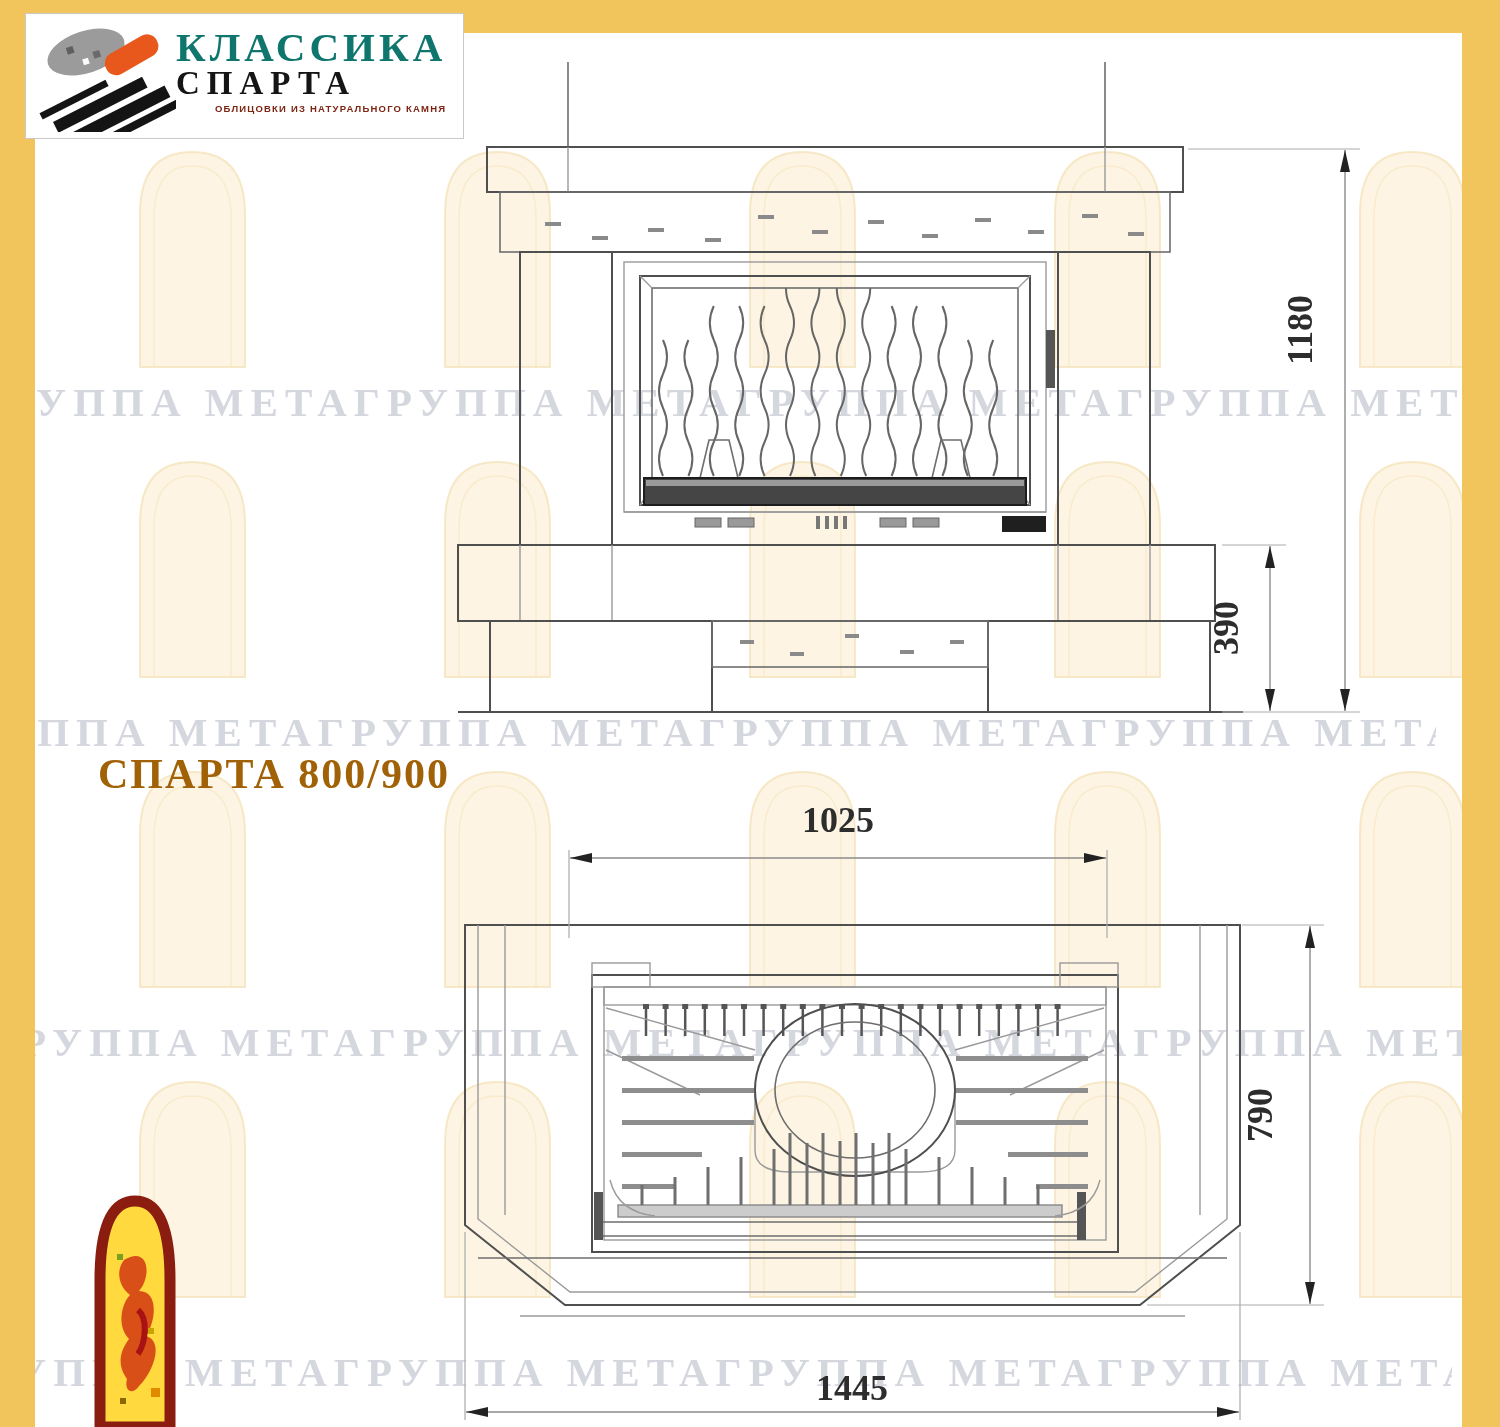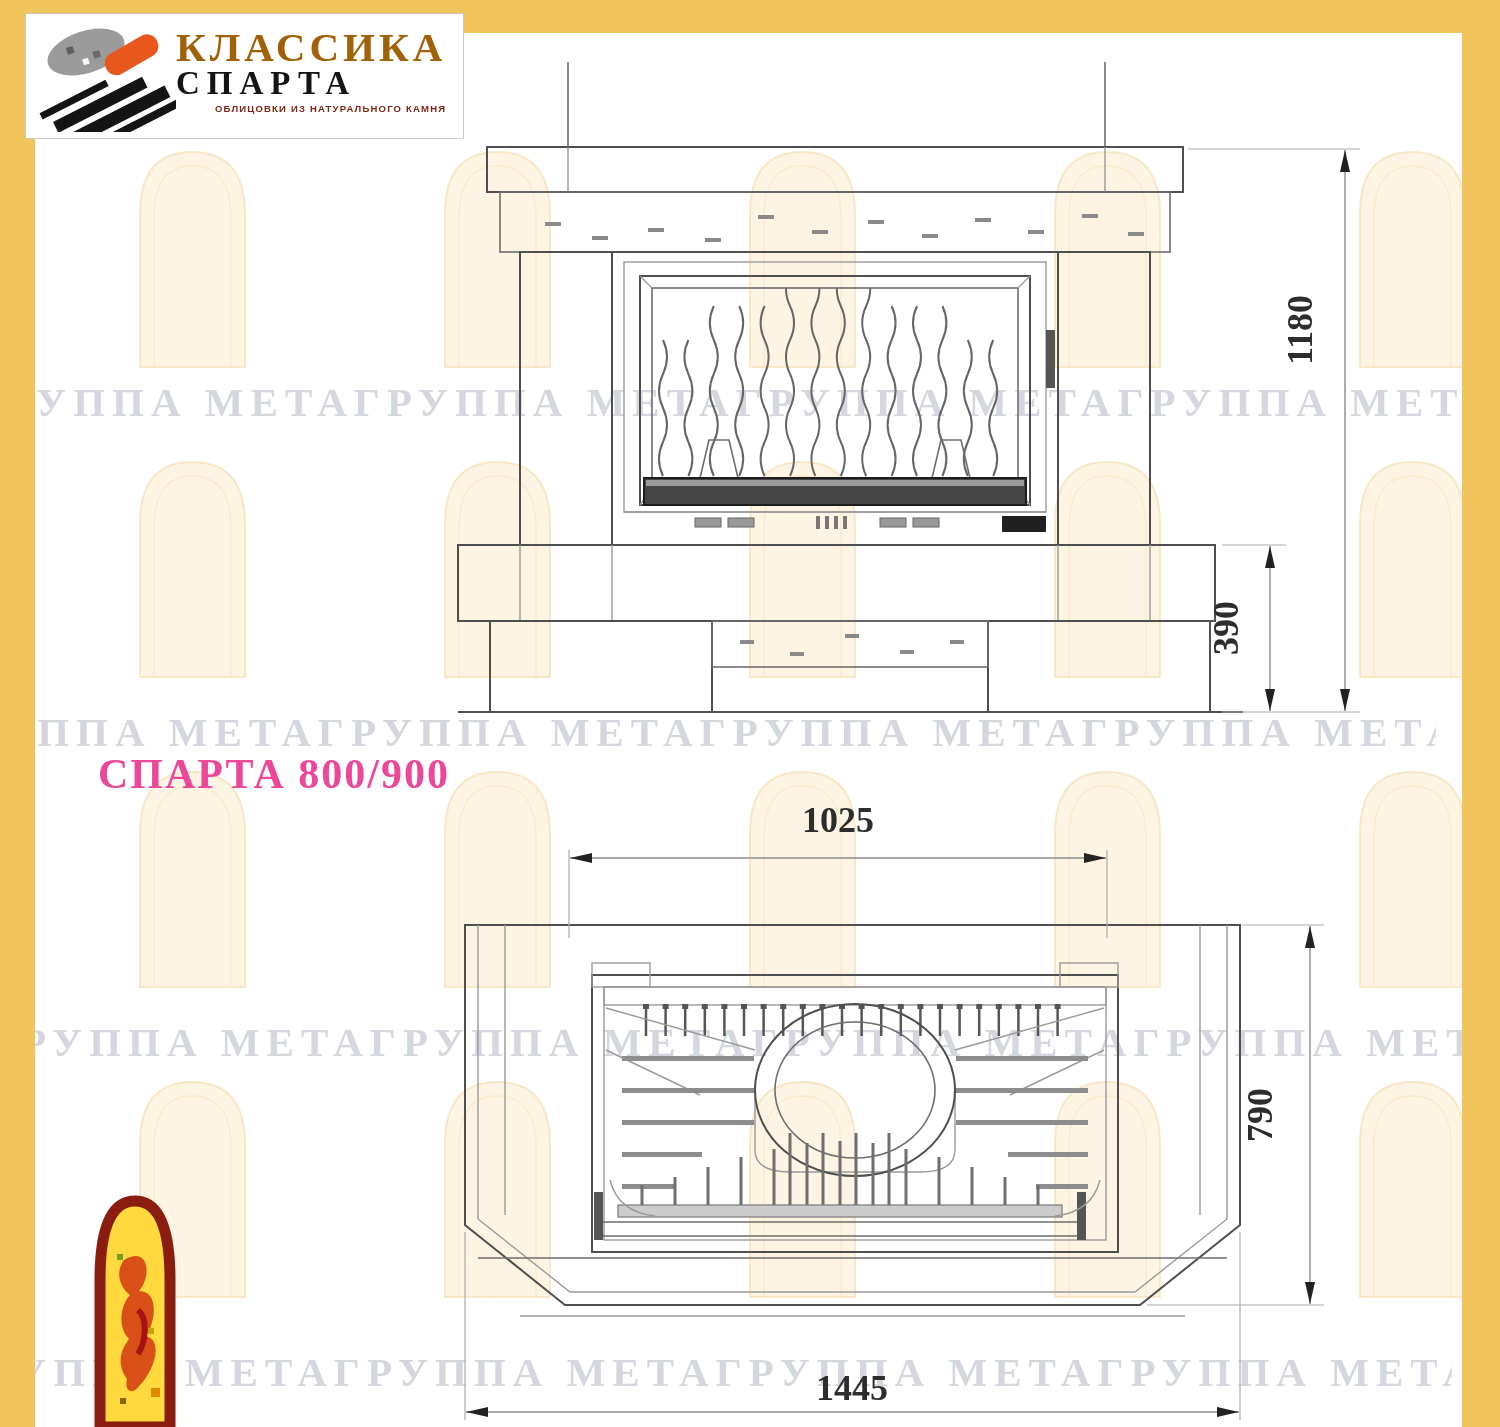--- a/index.html
+++ b/index.html
@@ -11,27 +11,27 @@
   .frame-left{left:0;top:0;width:35px;height:1427px;}
   .frame-right{left:1462px;top:0;width:38px;height:1427px;}
   .wm-row{position:absolute;left:0;width:1500px;overflow:hidden;white-space:nowrap;
           font-family:"Liberation Serif",serif;font-weight:bold;font-size:41px;
           letter-spacing:7px;color:rgba(156,160,178,0.42);}
   .logo-box{position:absolute;left:25px;top:13px;width:437px;height:124px;background:#ffffff;
             border:1px solid #c9c9c9;display:flex;align-items:flex-start;}
   .logo-gfx{width:150px;height:118px;flex:0 0 auto;}
   .logo-text{padding-top:14px;}
   .logo-line1{font-family:"Liberation Serif",serif;font-weight:bold;font-size:41px;
-              letter-spacing:4px;color:#a16207;line-height:0.95;}
+              letter-spacing:4px;color:#0f766e;line-height:0.95;}
   .logo-line2{font-family:"Liberation Serif",serif;font-weight:bold;font-size:33px;
               letter-spacing:7px;color:#151515;line-height:1.0;}
   .logo-sub{font-family:"Liberation Sans",sans-serif;font-weight:bold;font-size:9.5px;
             letter-spacing:1.2px;color:#7d2413;margin-top:3px;text-align:right;}
   .product-title{position:absolute;left:98px;top:750px;font-family:"Liberation Serif",serif;
-                 font-weight:bold;font-size:42px;letter-spacing:2px;color:#ec4899;}
+                 font-weight:bold;font-size:42px;letter-spacing:2px;color:#a16207;}
   svg.layer{position:absolute;left:0;top:0;}
   .ln{stroke:#4f4f4f;stroke-width:2;fill:none;}
   .ln2{stroke:#6e6e6e;stroke-width:1.6;fill:none;}
   .ln-l{stroke:#9a9a9a;stroke-width:1.4;fill:none;}
   .dim{stroke:#8c8c8c;stroke-width:1.4;fill:none;}
   .ext{stroke:#ababab;stroke-width:1.2;fill:none;}
   .dimtxt{font-family:"Liberation Serif",serif;font-weight:600;font-size:36px;fill:#2d2d2d;}
   .arr{fill:#222222;stroke:none;}
 </style>
 </head>

